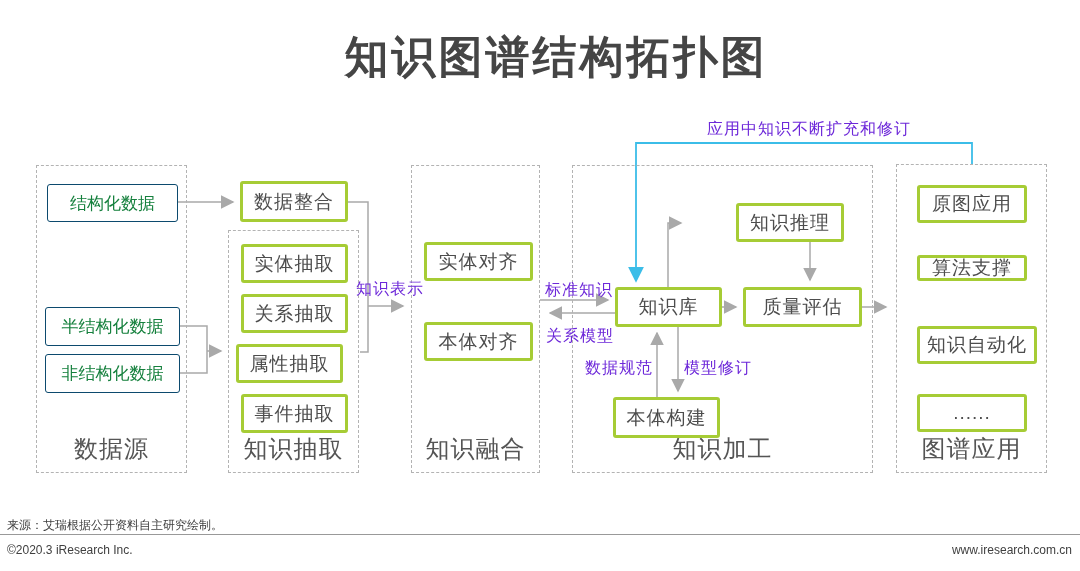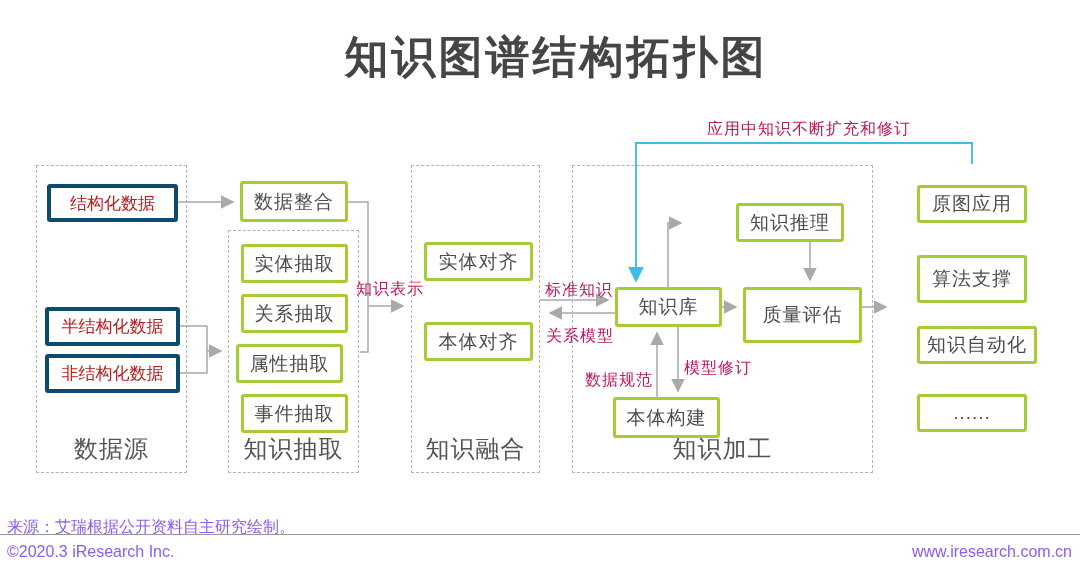--- a/index.html
+++ b/index.html
@@ -6,26 +6,26 @@
   body{font-family:"Liberation Sans","DejaVu Sans",sans-serif;}
   .stage{position:relative;width:1080px;height:571px;background:#ffffff;overflow:hidden;}
   .title{position:absolute;top:12px;left:0;width:100%;text-align:center;
          font-size:44px;font-weight:bold;color:#454545;letter-spacing:3px;margin:16px;}
   .group{position:absolute;border:1.5px dashed #b3b3b3;box-sizing:border-box;}
   .group-label{position:absolute;bottom:7px;left:0;width:100%;text-align:center;
                font-size:24px;color:#555555;letter-spacing:1px;}
   .node{position:absolute;box-sizing:border-box;background:#ffffff;border-radius:3px;
         display:flex;align-items:center;justify-content:center;white-space:nowrap;}
   .node.green{border:3px solid #a6cc35;color:#4d4d4d;font-size:19px;letter-spacing:1px;}
-  .node.gray{border:4px solid #0c4a6e;color:#b91c1c;font-size:17px;}
-  .edge-label{position:absolute;color:#be185d;font-size:16px;white-space:nowrap;letter-spacing:1px;}
+  .node.gray{border:1px solid #0c4a6e;color:#15803d;font-size:17px;}
+  .edge-label{position:absolute;color:#6d28d9;font-size:16px;white-space:nowrap;letter-spacing:1px;}
   .edge-label.center{text-align:center;}
   svg.wires{position:absolute;left:0;top:0;width:1080px;height:571px;pointer-events:none;}
   .footer-line{position:absolute;left:0;top:534px;width:1080px;height:1px;background:#999999;}
-  .footer-text{position:absolute;font-size:16px;color:#8b5cf6;white-space:nowrap;}
+  .footer-text{position:absolute;font-size:12px;color:#404040;white-space:nowrap;}
 </style>
 </head>
 <body>
 
 <div class="stage">
 
   <h1 class="title">知识图谱结构拓扑图</h1>
 
   <svg class="wires" viewBox="0 0 1080 571">
     <defs>
@@ -59,48 +59,51 @@
   </div>
   <div class="group" style="left:228px;top:230px;width:131px;height:243px;">
     <div class="group-label">知识抽取</div>
   </div>
   <div class="group" style="left:411px;top:165px;width:129px;height:308px;">
     <div class="group-label">知识融合</div>
   </div>
   <div class="group" style="left:572px;top:165px;width:301px;height:308px;">
     <div class="group-label">知识加工</div>
   </div>
+  <div class="group" style="left:896px;top:164px;width:151px;height:309px;">
+    <div class="group-label">图谱应用</div>
+  </div>
 
   <div class="node gray" style="left:47px;top:184px;width:131px;height:38px;">结构化数据</div>
   <div class="node gray" style="left:45px;top:307px;width:135px;height:39px;">半结构化数据</div>
   <div class="node gray" style="left:45px;top:354px;width:135px;height:39px;font-family:Liberation Mono, monospace;">非结构化数据</div>
 
   <div class="node green" style="left:241px;top:244px;width:107px;height:39px;">实体抽取</div>
   <div class="node green" style="left:240px;top:181px;width:108px;height:41px;">数据整合</div>
   <div class="node green" style="left:241px;top:294px;width:107px;height:39px;">关系抽取</div>
   <div class="node green" style="left:236px;top:344px;width:107px;height:39px;">属性抽取</div>
   <div class="node green" style="left:241px;top:394px;width:107px;height:39px;">事件抽取</div>
 
   <div class="node green" style="left:424px;top:242px;width:109px;height:39px;">实体对齐</div>
   <div class="node green" style="left:615px;top:287px;width:107px;height:40px;">知识库</div>
 
   <div class="node green" style="left:424px;top:322px;width:109px;height:39px;">本体对齐</div>
   <div class="node green" style="left:688px;top:203px;width:108px;height:39px;margin-left:48px;">知识推理</div>
-  <div class="node green" style="left:743px;top:287px;width:119px;height:56px;">质量评估</div>
+  <div class="node green" style="left:743px;top:287px;width:119px;height:40px;">质量评估</div>
   <div class="node green" style="left:613px;top:397px;width:107px;height:41px;">本体构建</div>
 
   <div class="node green" style="left:917px;top:185px;width:110px;height:38px;">原图应用</div>
-  <div class="node green" style="left:917px;top:255px;width:110px;height:48px;">算法支撑</div>
+  <div class="node green" style="left:917px;top:255px;width:110px;height:26px;">算法支撑</div>
   <div class="node green" style="left:917px;top:326px;width:120px;height:38px;">知识自动化</div>
   <div class="node green" style="left:917px;top:394px;width:110px;height:38px;">......</div>
 
   <div class="edge-label" style="left:356px;top:279px;">知识表示</div>
   <div class="edge-label" style="left:545px;top:280px;">标准知识</div>
   <div class="edge-label" style="left:546px;top:326px;">关系模型</div>
-  <div class="edge-label" style="left:585px;top:358px;margin-top:12px;">数据规范</div>
+  <div class="edge-label" style="left:585px;top:358px;">数据规范</div>
   <div class="edge-label" style="left:684px;top:358px;">模型修订</div>
   <div class="edge-label center" style="left:704px;top:119px;width:210px;">应用中知识不断扩充和修订</div>
 
   <div class="footer-text" style="left:7px;top:517px;">来源：艾瑞根据公开资料自主研究绘制。</div>
   <div class="footer-line"></div>
   <div class="footer-text" style="left:7px;top:543px;">©2020.3 iResearch Inc.</div>
   <div class="footer-text" style="right:8px;top:543px;">www.iresearch.com.cn</div>
 
 </div>
 

